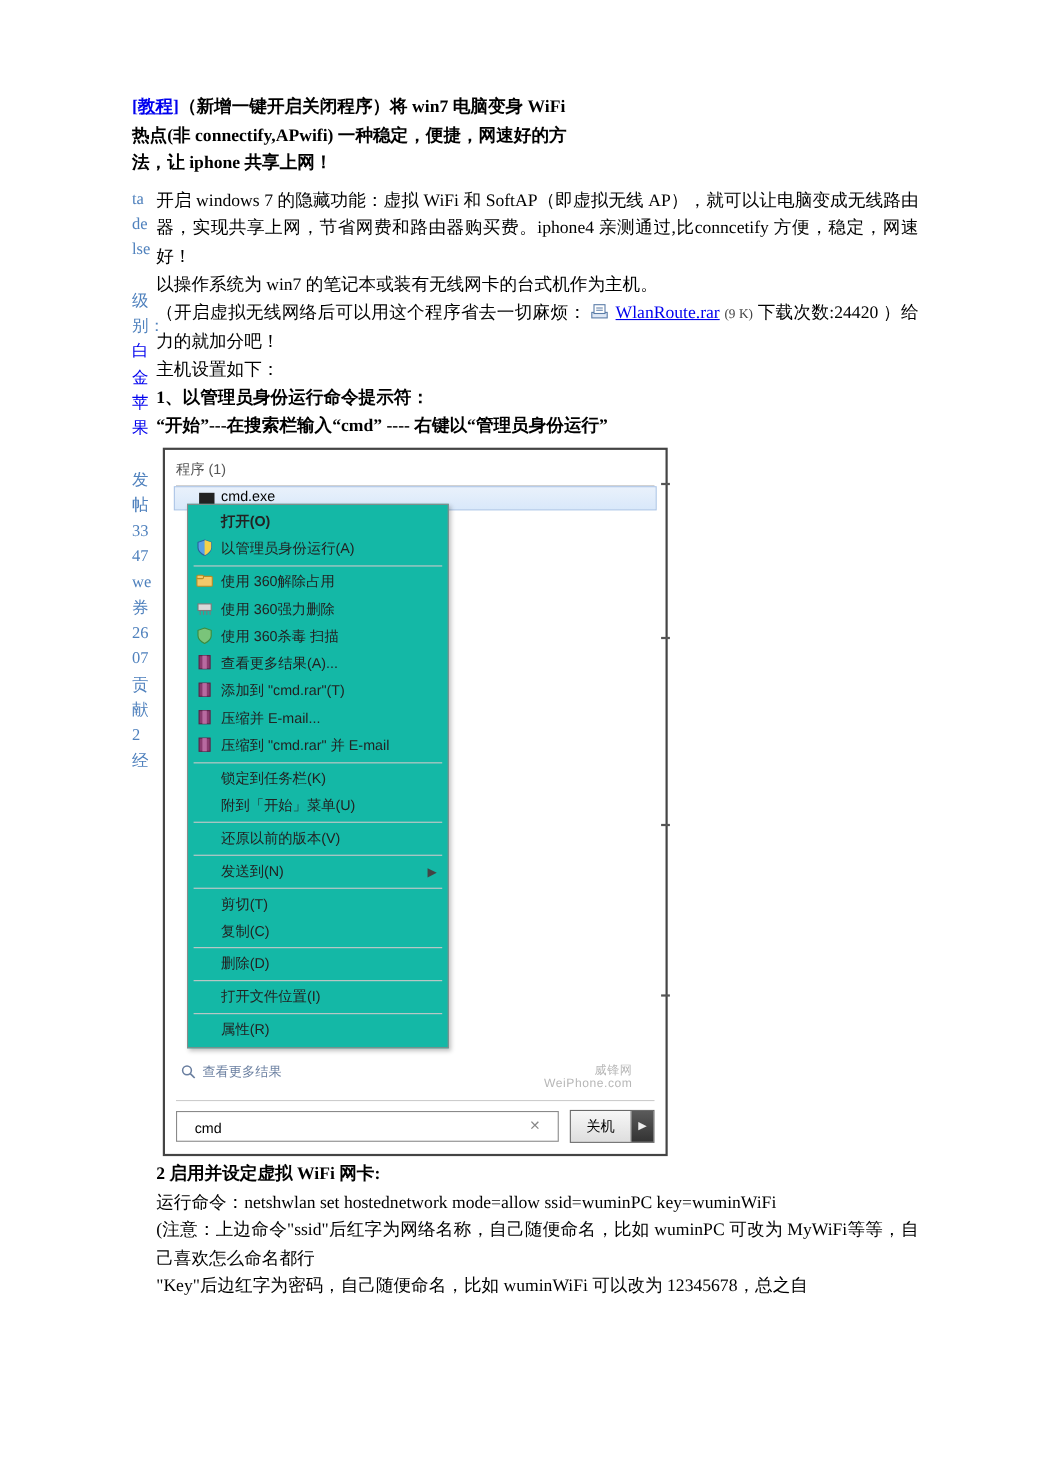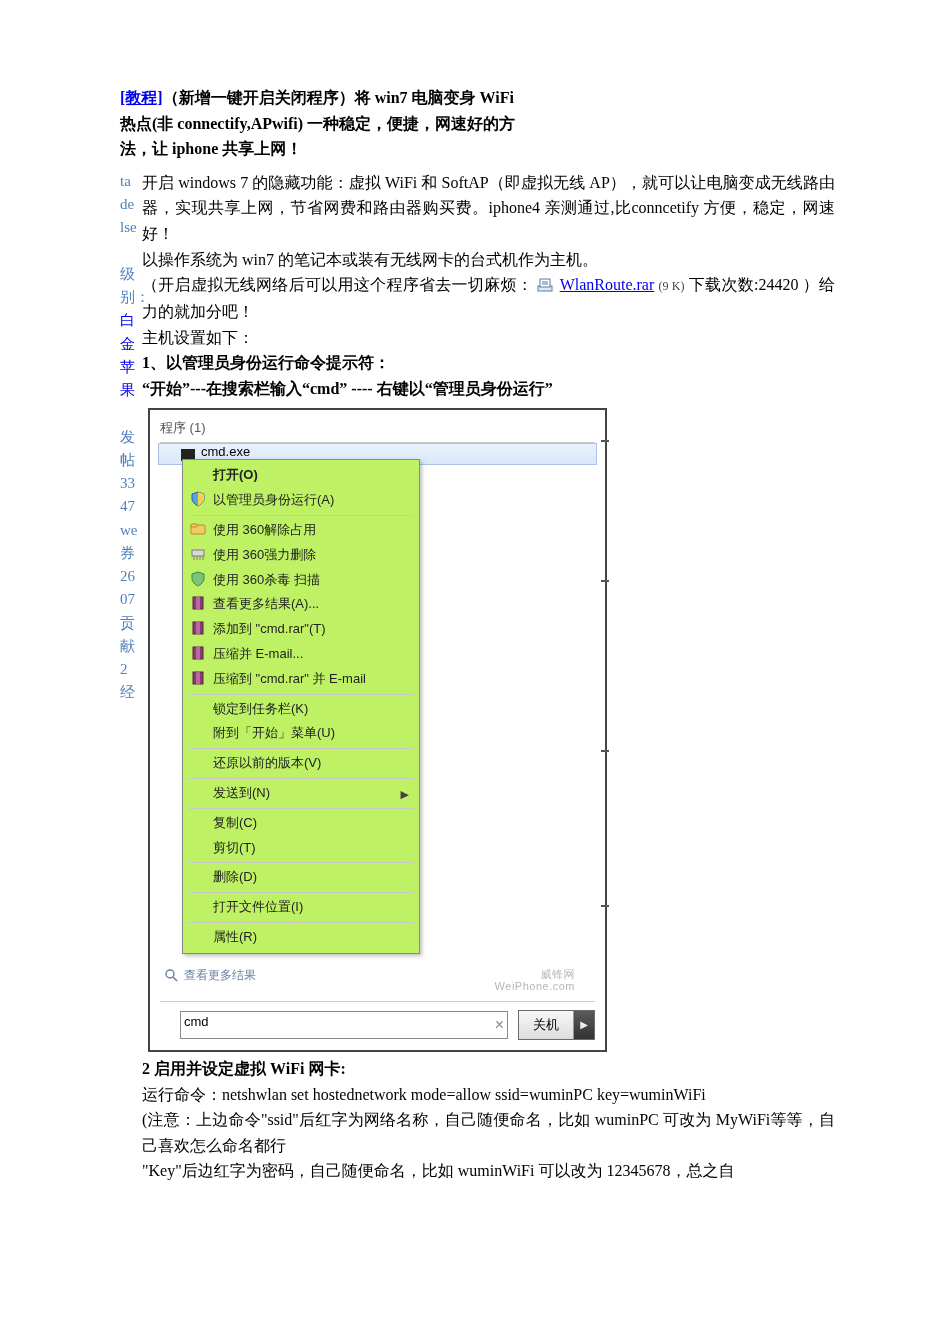--- a/index.html
+++ b/index.html
@@ -70,24 +70,24 @@
     border: 1px solid #a9c3e6;
     margin: 0 8px;
     height: 18px;
     position: relative;
     z-index: 0;
   }
   .sc-file-icon { width:14px; height:12px; background:#222; margin-right:6px; }
   .sc-file-name { position:relative; top:-3px; }
   .ctx-menu {
     position: relative;
-    left: 32px;
+    left: 20px;
     top: -6px;
     width: 232px;
-    background: #bef264;
+    background: #14b8a6;
     border: 1px solid #8a8a8a;
     box-shadow: 2px 2px 4px rgba(0,0,0,.25);
     z-index: 2;
     padding: 3px 2px;
   }
   .ctx-menu .sep { border-top: 1px solid #c9c9c9; margin: 2px 3px; }
   .ctx-item {
     display: flex; align-items: center;
     padding: 2px 10px 2px 28px;
     position: relative;
@@ -124,25 +124,24 @@
     font-family: Arial, sans-serif;
     letter-spacing:.5px;
     text-align:right;
     line-height:1.1;
   }
   .searchbar-row { display:flex; align-items:center; gap:10px; }
   .searchbox {
     flex: 1;
     height: 26px;
     border: 1px solid #8a8a8a;
-    display:flex; align-items:flex-start;
-    padding: 0 3px;
+    display:flex; align-items:flex-end;
+    padding: 0 16px;
     background:#fff;
     justify-content: space-between;
-    margin-left: 20px;
   }
   .searchbox .x { color:#888; font-size:16px; }
   .shutdown-btn {
     display:flex; align-items:stretch;
     height: 28px;
     border: 1px solid #6a6a6a;
     background: linear-gradient(#f7f7f7,#dedede);
     font-size: 13px;
   }
   .shutdown-btn .lbl {
@@ -311,24 +310,24 @@
           <div class="ctx-item">
               <span>还原以前的版本(V)</span>
             </div>
           <div class="sep"></div>
           <div class="ctx-item">
             <span>发送到(N)</span>
             <span class="arrow">▶</span>
           </div>
           <div class="sep"></div>
           <div class="ctx-item">
+              <span>剪切(T)</span>
+            </div>
+          <div class="ctx-item">
               <span>复制(C)</span>
-            </div>
-          <div class="ctx-item">
-              <span>剪切(T)</span>
             </div>
           <div class="sep"></div>
           <div class="ctx-item">
               <span>删除(D)</span>
             </div>
           <div class="sep"></div>
           <div class="ctx-item">
               <span>打开文件位置(I)</span>
             </div>
           <div class="sep"></div>

